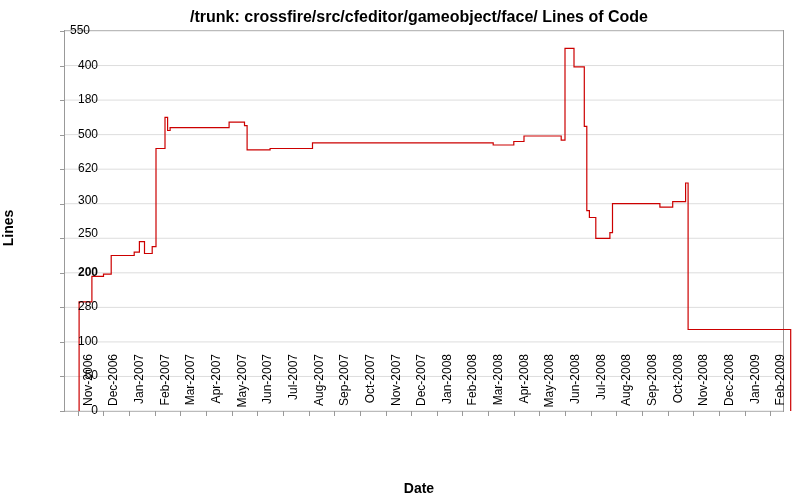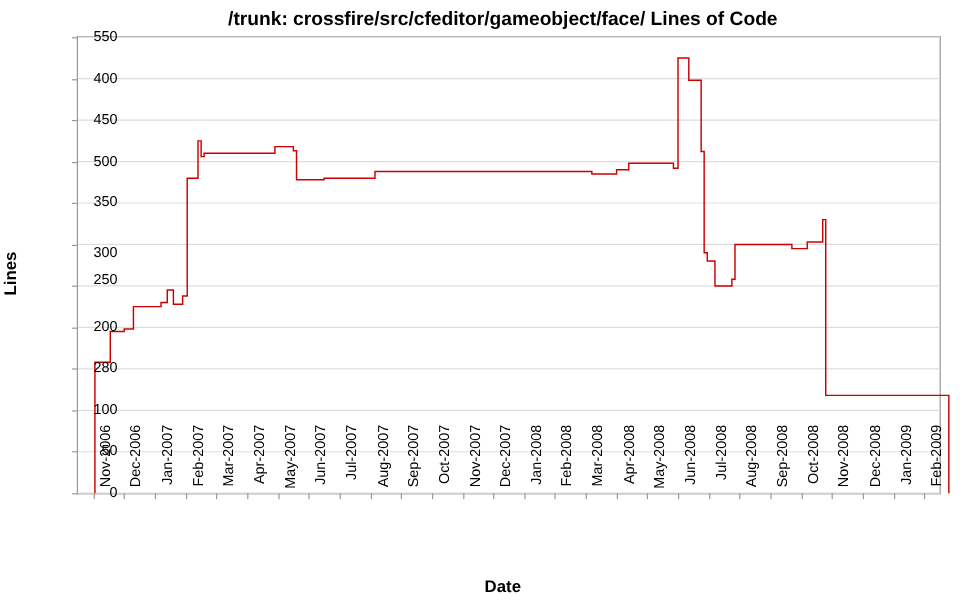--- a/index.html
+++ b/index.html
@@ -156,28 +156,28 @@
         <div class="tick-mark-x" style="left: 679.536px;"></div>
         <div class="tick-mark-x" style="left: 705.179px;"></div>
       </div>
   </div>
 
   <div id="yticks">
       <div class="y-tick" style="top: 410px;">0</div>
       <div class="y-tick" style="top: 375.455px;">50</div>
       <div class="y-tick" style="top: 340.909px;">100</div>
       <div class="y-tick" style="top: 306.364px;">280</div>
-      <div class="y-tick" style="top: 271.818px;">200</div>
+      <div class="y-tick" style="top: 271.818px; font-weight: bold;">200</div>
       <div class="y-tick" style="top: 233px;">250</div>
-      <div class="y-tick" style="top: 210px;">300</div>
-      <div class="y-tick" style="top: 168.182px;">350</div>
+      <div class="y-tick" style="top: 200px;">300</div>
+      <div class="y-tick" style="top: 168.182px;">620</div>
       <div class="y-tick" style="top: 133.636px;">500</div>
-      <div class="y-tick" style="top: 99.0909px;">450</div>
+      <div class="y-tick" style="top: 99.0909px;">180</div>
       <div class="y-tick" style="top: 64.5455px;">400</div>
-      <div class="y-tick" style="top: 30px;">550</div>
+      <div class="y-tick" style="top: 30px; text-align: center;">550</div>
     </div>
   <div id="xticks">
       <div class="x-tick" style="left: 80.8214px;">Nov-2006</div>
       <div class="x-tick" style="left: 106.464px;">Dec-2006</div>
       <div class="x-tick" style="left: 132.107px;">Jan-2007</div>
       <div class="x-tick" style="left: 157.75px;">Feb-2007</div>
       <div class="x-tick" style="left: 183.393px;">Mar-2007</div>
       <div class="x-tick" style="left: 209.036px;">Apr-2007</div>
       <div class="x-tick" style="left: 234.679px;">May-2007</div>
       <div class="x-tick" style="left: 260.321px;">Jun-2007</div>

